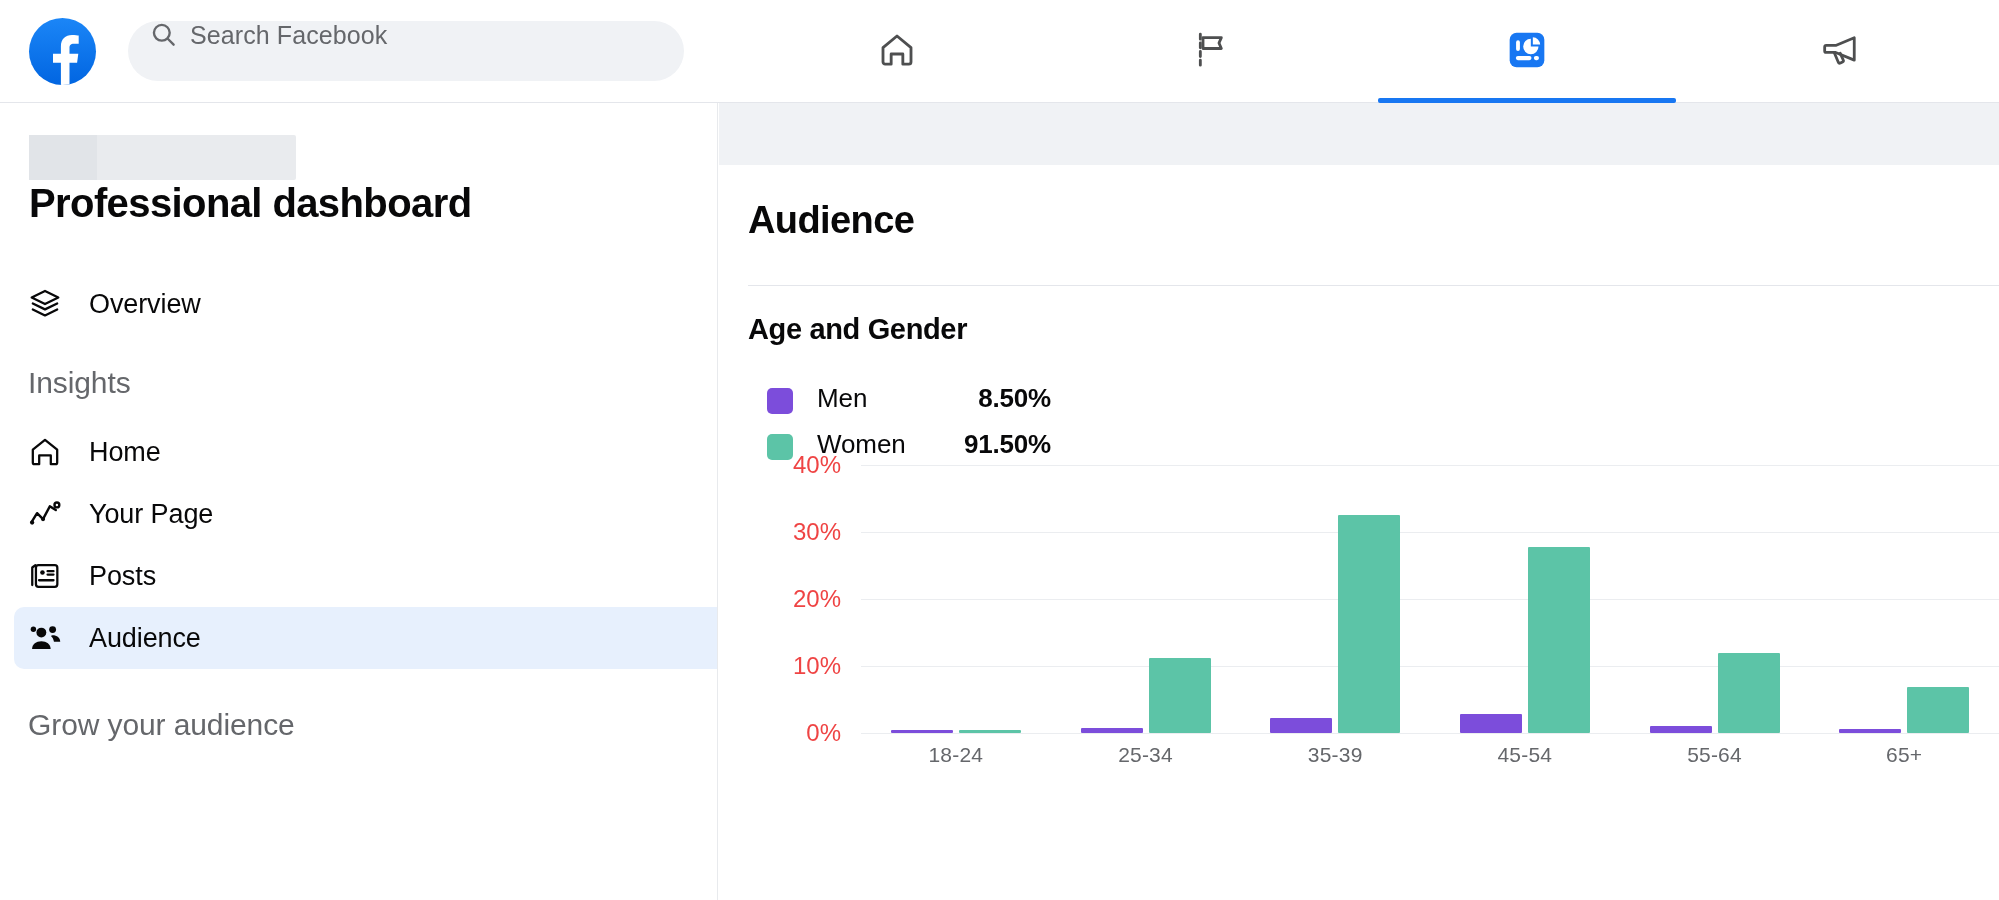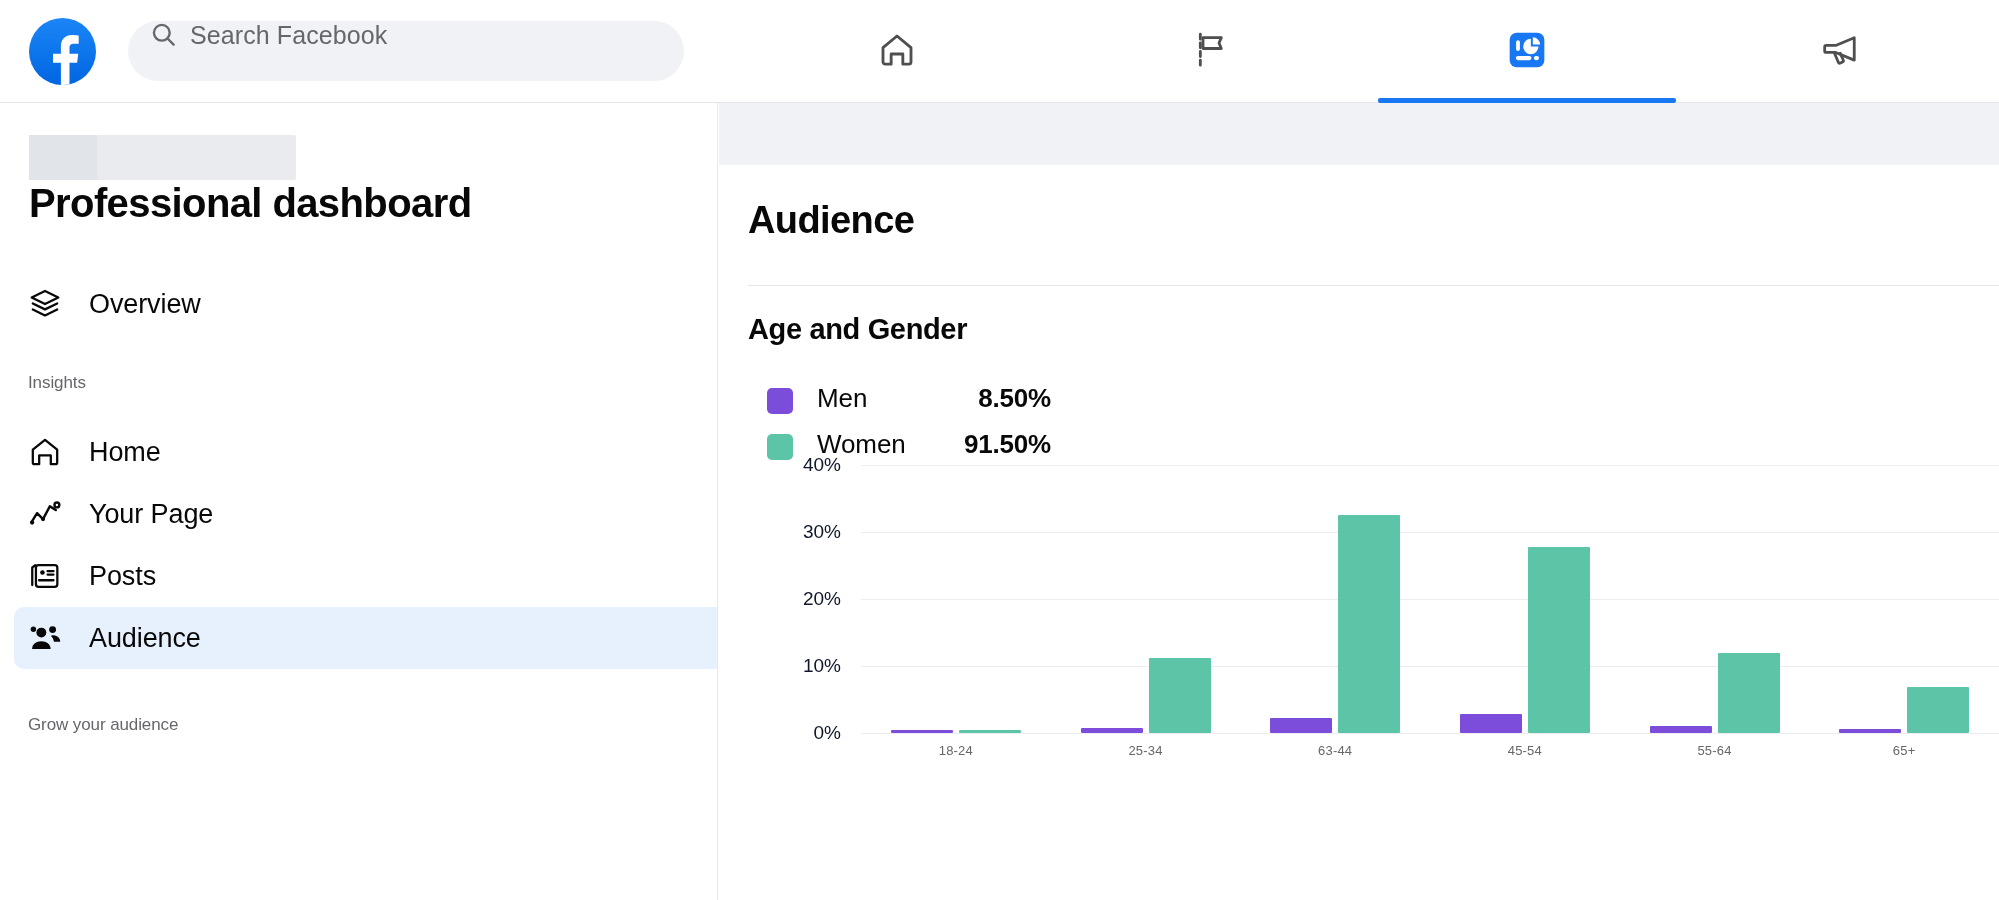--- a/index.html
+++ b/index.html
@@ -98,21 +98,21 @@
     letter-spacing: -0.1px; white-space: nowrap;
   }
   .nav-row.selected { background: #e7f0fd; }
 
   .section-head {
     display: flex; align-items: center; justify-content: space-between;
     margin: 0 14px; padding: 0 14px;
     height: 52px; cursor: pointer;
   }
   .section-head .st {
-    font-size: 17px; color: #65676b; letter-spacing: -0.1px;
+    font-size: 30px; color: #65676b; letter-spacing: -0.1px;
   }
   .section-head .chev { display: flex; }
 
   .spacer-12 { height: 12px; }
   .spacer-22 { height: 22px; }
   .spacer-30 { height: 30px; }
 
   
   .content-outer {
     position: absolute; top: 103px; left: 719px;
@@ -167,21 +167,21 @@
   .plot {
     position: absolute; left: 113px; top: 0;
     width: 1138px; height: 268px;
   }
   .gridline {
     position: absolute; left: 0; width: 100%; height: 1px;
     background: #ebedf0;
   }
   .ytick {
     position: absolute; right: 1158px; width: 90px;
-    text-align: right; font-size: 19px; color: #0f172a;
+    text-align: right; font-size: 24px; color: #ef4444;
     transform: translateY(-50%);
     white-space: nowrap;
   }
   .groups {
     position: absolute; left: 113px; top: 0;
     width: 1138px; height: 268px;
     display: flex;
   }
   .grp {
     flex: 1 1 0; position: relative; height: 100%;
@@ -190,21 +190,21 @@
   }
   .bar { width: 62px; border-radius: 1px; }
   .bar.men { background: #7c4ddb; }
   .bar.women { background: #5cc4a7; }
   .xlabels {
     position: absolute; left: 113px; top: 278px;
     width: 1138px; display: flex;
   }
   .xlabel {
     flex: 1 1 0; text-align: center;
-    font-size: 13px; color: #65676b; letter-spacing: .2px;
+    font-size: 21px; color: #65676b; letter-spacing: .2px;
   }
 </style>
 </head>
 <body>
 
 <div class="topbar">
 
   <div class="fb-logo">
     <svg width="40" height="54" viewBox="0 0 40 54" aria-hidden="true">
       <path fill="#ffffff" d="M26.5 54V31.8h7.6l1.2-9.1h-8.8v-5.6c0-2.6.8-4.4 4.6-4.4h4.6V4.6C34.8 4.4 32.1 4 29 4c-6.6 0-11.1 4-11.1 11.4v7.3H10v9.1h7.9V54h8.6z"></path>
@@ -427,21 +427,21 @@
             <div class="bar women" title="Women 55-64: 12%" style="height: 80.4px; background: rgb(92, 196, 167);"></div>
           </div>
           <div class="grp">
             <div class="bar men" title="Men 65+: 0.6%" style="height: 4.02px; background: rgb(124, 77, 219);"></div>
             <div class="bar women" title="Women 65+: 6.8%" style="height: 45.56px; background: rgb(92, 196, 167);"></div>
           </div>
         </div>
       <div class="xlabels" id="xlabels">
           <div class="xlabel">18-24</div>
           <div class="xlabel">25-34</div>
-          <div class="xlabel">63-44</div>
+          <div class="xlabel">35-39</div>
           <div class="xlabel">45-54</div>
           <div class="xlabel">55-64</div>
           <div class="xlabel">65+</div>
         </div>
     </div>
 
   </div>
 </div>
 
 </body></html>

